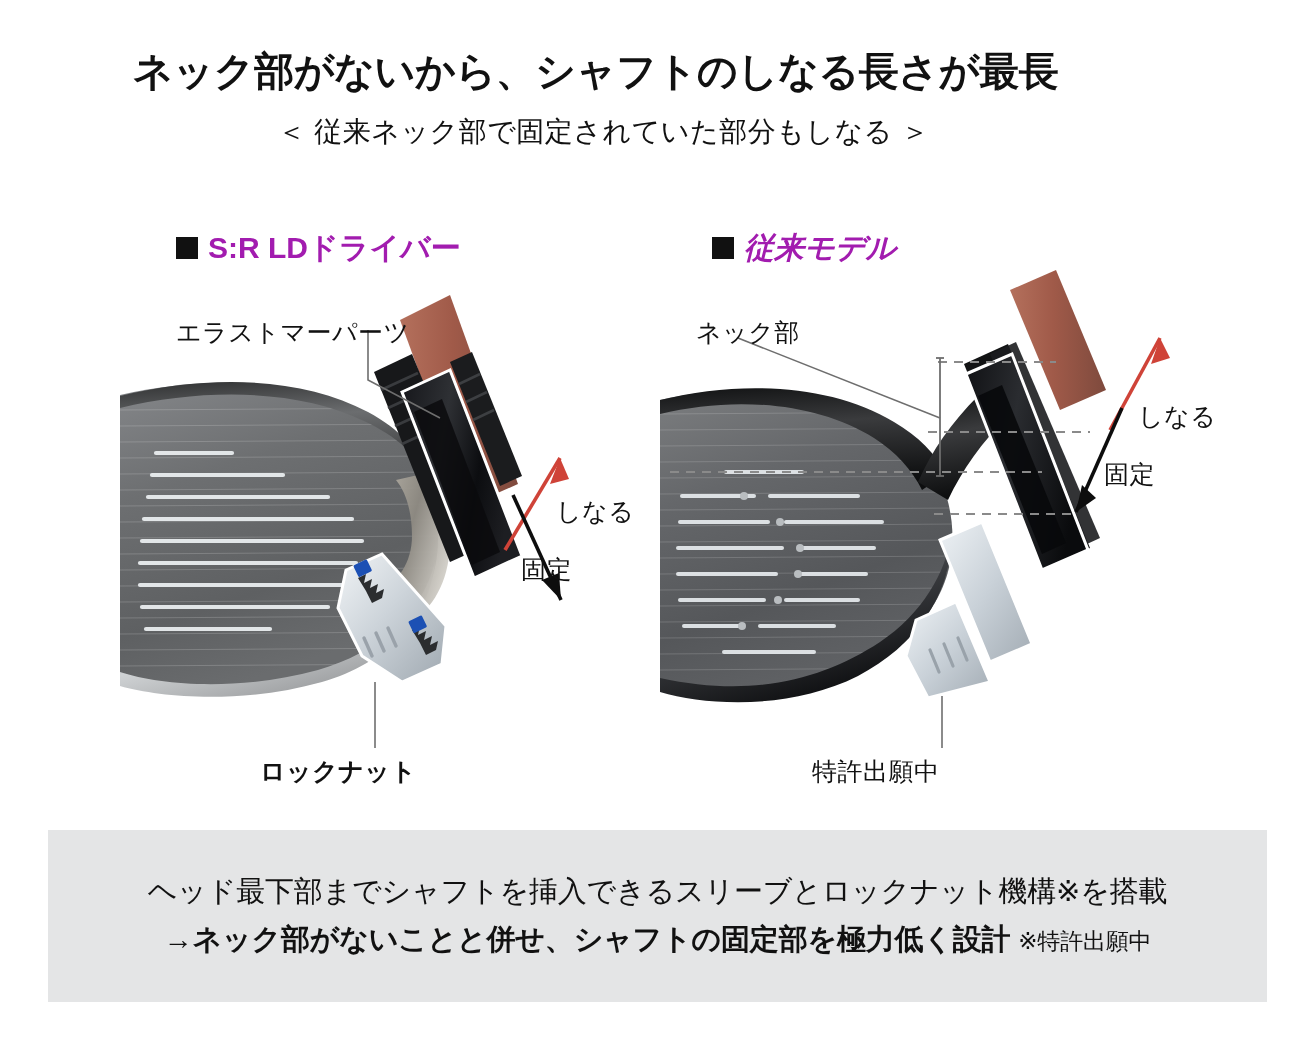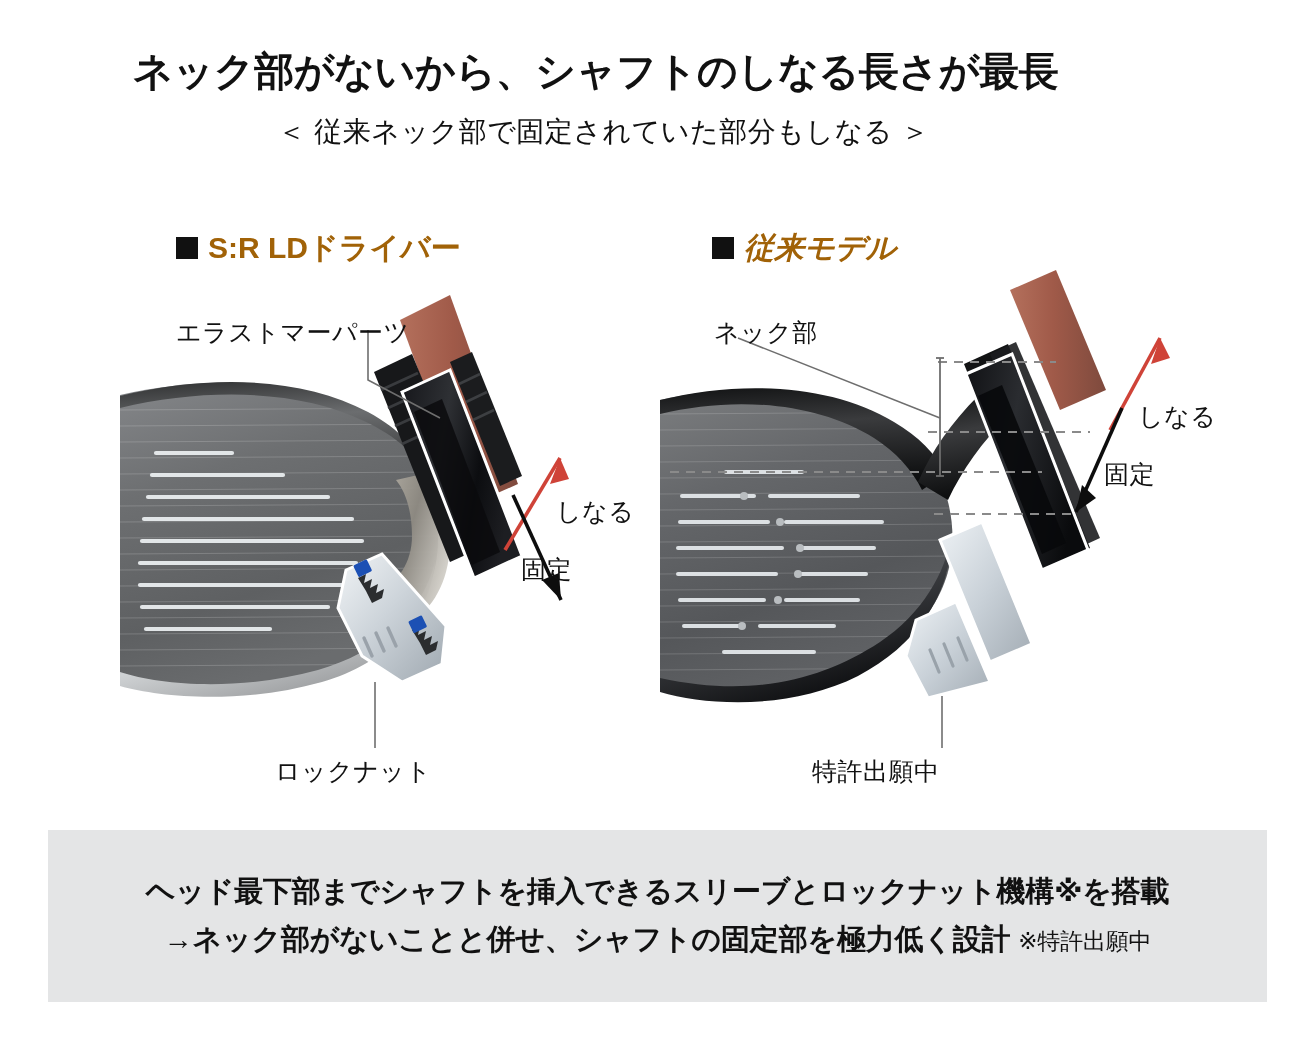--- a/index.html
+++ b/index.html
@@ -22,42 +22,42 @@
   .subtitle {
     position: absolute; left: 0; top: 113px; width: 1207px;
     text-align: center;
     font-size: 28px; font-weight: 400; letter-spacing: 0.5px;
     color: #111111;
   }
 
   
   .panel-head {
     position: absolute; font-size: 30px; font-weight: 700;
-    color: #a16207; display: flex; align-items: center; gap: 10px;
+    color: #a21caf; display: flex; align-items: center; gap: 10px;
     white-space: nowrap;
   }
   .panel-head .bullet {
     display: inline-block; width: 22px; height: 22px;
     background: #111; flex: none; margin-bottom: 2px;
   }
   #head-left  { left: 176px; top: 228px; }
   #head-right { left: 712px; top: 228px; font-style: italic; }
 
   
   .lbl {
     position: absolute; font-size: 25px; font-weight: 400;
     color: #111; white-space: nowrap; letter-spacing: 0.5px;
   }
 
   #lbl-elastomer { left: 176px; top: 316px; text-align: right; }
   #lbl-shinaru-l { left: 556px; top: 495px; }
   #lbl-kotei-l   { left: 521px; top: 553px; }
-  #lbl-locknut   { left: 275px; top: 755px; }
-
-  #lbl-neck      { left: 714px; top: 316px; }
+  #lbl-locknut   { left: 260px; top: 755px; font-weight: bold; }
+
+  #lbl-neck      { left: 696px; top: 316px; }
   #lbl-shinaru-r { left: 1138px; top: 400px; }
   #lbl-kotei-r   { left: 1104px; top: 458px; }
   #lbl-lockbolt  { left: 812px; top: 755px; }
 
   
   .stage { position: absolute; overflow: visible; }
   #stage-left  { left: 150px; top: 300px; width: 520px; height: 430px; }
   #stage-right { left: 690px; top: 300px; width: 520px; height: 430px; }
 
   .stage svg { display: block; overflow: visible; }
@@ -68,21 +68,21 @@
     width: 1219px; height: 172px;
     background: #e4e5e6;
     display: flex; flex-direction: column;
     align-items: center; justify-content: center;
     gap: 8px;
   }
   .cap-line {
     font-size: 29px; color: #111; white-space: nowrap;
     letter-spacing: -0.2px;
   }
-  .cap-line-1 { font-weight: 700; }
+  .cap-line-1 { font-weight: 400; }
   .cap-line-2 { font-weight: 700; }
   .cap-note { font-size: 23px; font-weight: 400; }
 </style>
 </head>
 <body>
 
 <div id="page">
 
   <div class="title">ネック部がないから、シャフトのしなる長さが最長</div>
   <div class="subtitle">＜ 従来ネック部で固定されていた部分もしなる ＞</div>

